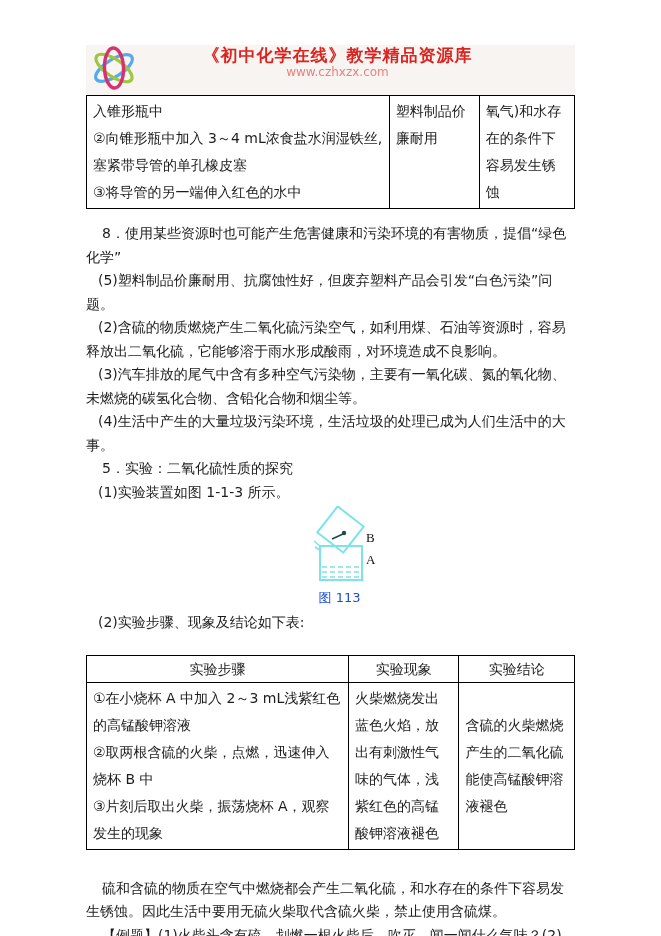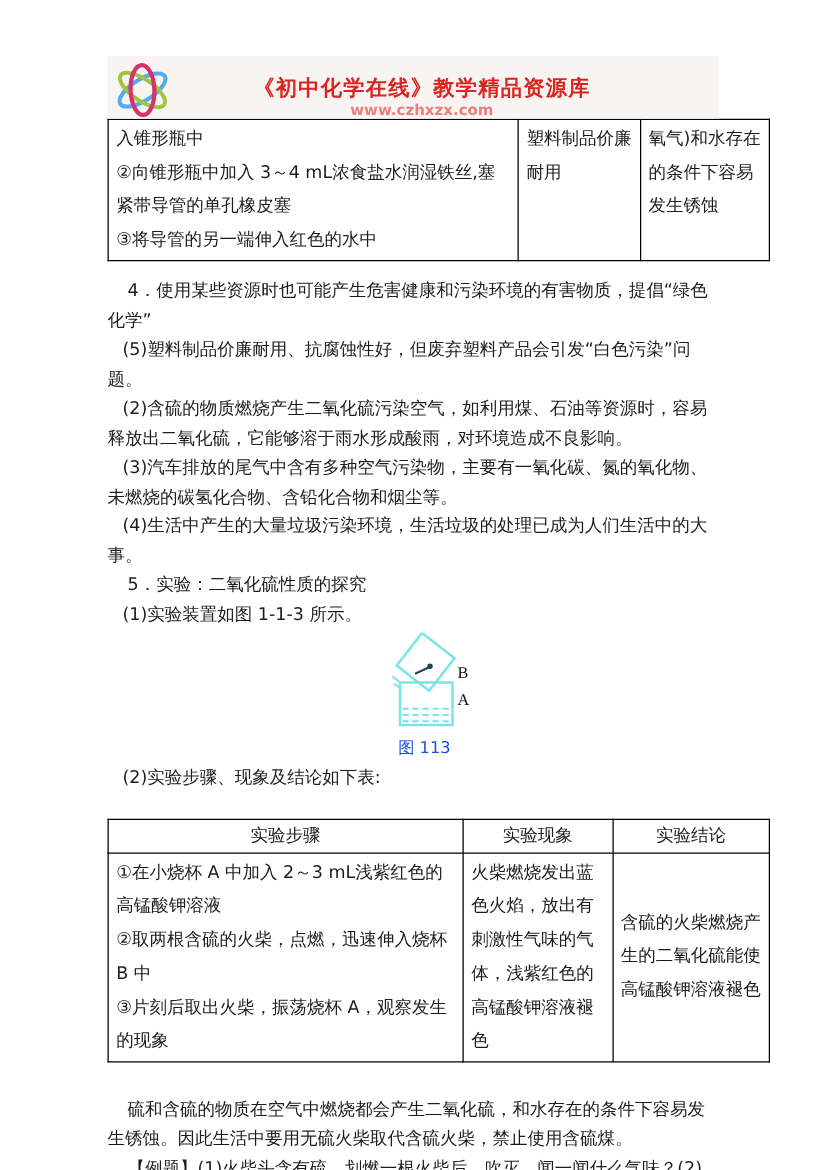--- a/index.html
+++ b/index.html
@@ -7,35 +7,35 @@
     width:661px; height:936px;
     background:#ffffff;
     font-family:"DejaVu Sans","Liberation Sans",sans-serif;
     color:#1c1c1c;
     overflow:hidden;
   }
   .page { padding:45px 86px 0 86px; }
 
   
   .header {
-    display:flex; align-items:flex-end;
+    display:flex; align-items:flex-start;
     background:#f8f4f2;
     height:50px;
     position:relative;
   }
   .logo { width:52px; height:46px; flex:0 0 52px; margin-left:2px; }
   .header-text { flex:1; text-align:center; padding-right:40px; }
   .header-title {
     color:#da2420; font-weight:bold; font-size:17px;
     letter-spacing:1px; line-height:20px;
   }
-  .header-url { color:#e8817d; font-size:12px; line-height:14px;font-weight:bold; }
+  .header-url { color:#e8817d; font-size:12px; line-height:14px; }
 
   
-  table { border-collapse:collapse; table-layout:fixed; width:530px; }
+  table { border-collapse:collapse; table-layout:fixed; width:489px; }
   td, th {
     border:1.5px solid #000;
     font-size:14px; font-weight:normal;
     padding:2px 6px; vertical-align:top;
     line-height:27px;
     white-space:pre-line;
     word-break:break-all;
   }
   th { text-align:center; line-height:24px; padding:1px 2px; }
   .t1-c1 { width:296px; } .t1-c2 { width:88px; } .t1-c3 { width:93px; }
@@ -89,21 +89,21 @@
       <td>入锥形瓶中
 ②向锥形瓶中加入 3～4 mL浓食盐水润湿铁丝,塞紧带导管的单孔橡皮塞
 ③将导管的另一端伸入红色的水中</td>
       <td>塑料制品价廉耐用</td>
       <td>氧气)和水存在的条件下容易发生锈蚀</td>
     </tr>
   </tbody>
     </table>
 
   <div class="para-block">
-    <p class="para">4．使用某些资源时也可能产生危害健康和污染环境的有害物质，提倡“绿色化学”</p>
+    <p class="para">8．使用某些资源时也可能产生危害健康和污染环境的有害物质，提倡“绿色化学”</p>
     <p class="para tight">(5)塑料制品价廉耐用、抗腐蚀性好，但废弃塑料产品会引发“白色污染”问题。</p>
     <p class="para tight">(2)含硫的物质燃烧产生二氧化硫污染空气，如利用煤、石油等资源时，容易释放出二氧化硫，它能够溶于雨水形成酸雨，对环境造成不良影响。</p>
     <p class="para tight">(3)汽车排放的尾气中含有多种空气污染物，主要有一氧化碳、氮的氧化物、未燃烧的碳氢化合物、含铅化合物和烟尘等。</p>
     <p class="para tight">(4)生活中产生的大量垃圾污染环境，生活垃圾的处理已成为人们生活中的大事。</p>
     <p class="para">5．实验：二氧化硫性质的探究</p>
     <p class="para tight">(1)实验装置如图 1-1-3 所示。</p>
   </div>
 
   <div class="figure-wrap">
     <svg width="100" height="78" viewBox="0 0 100 78">

